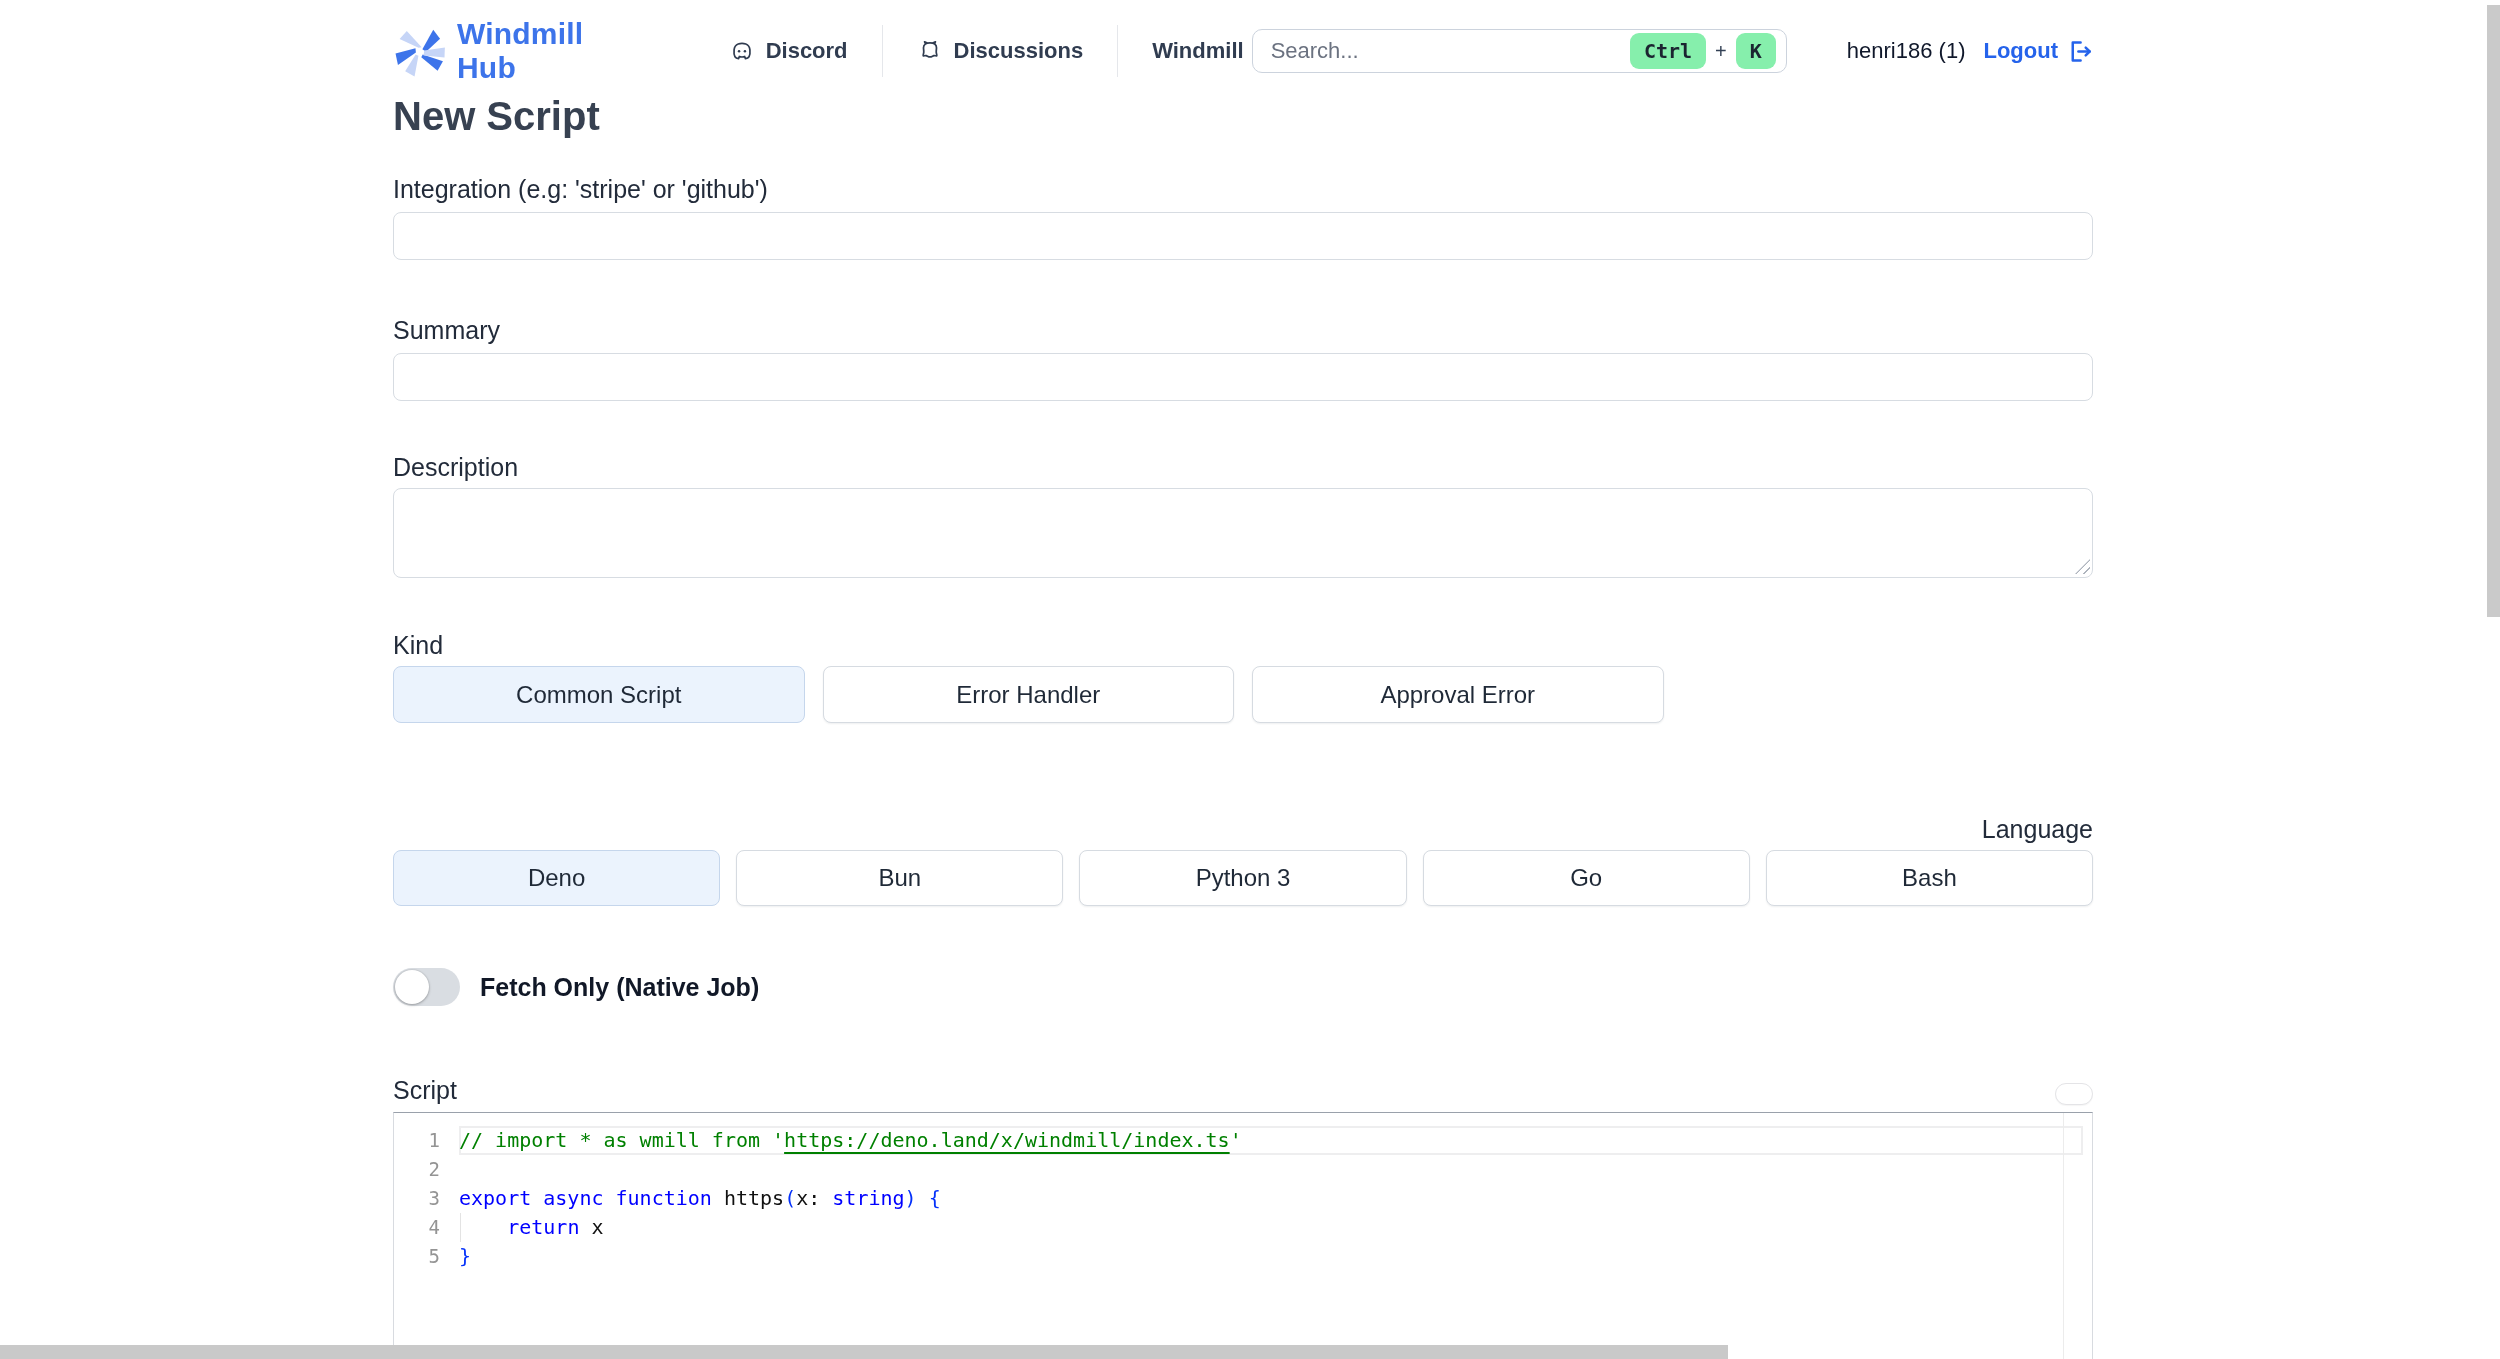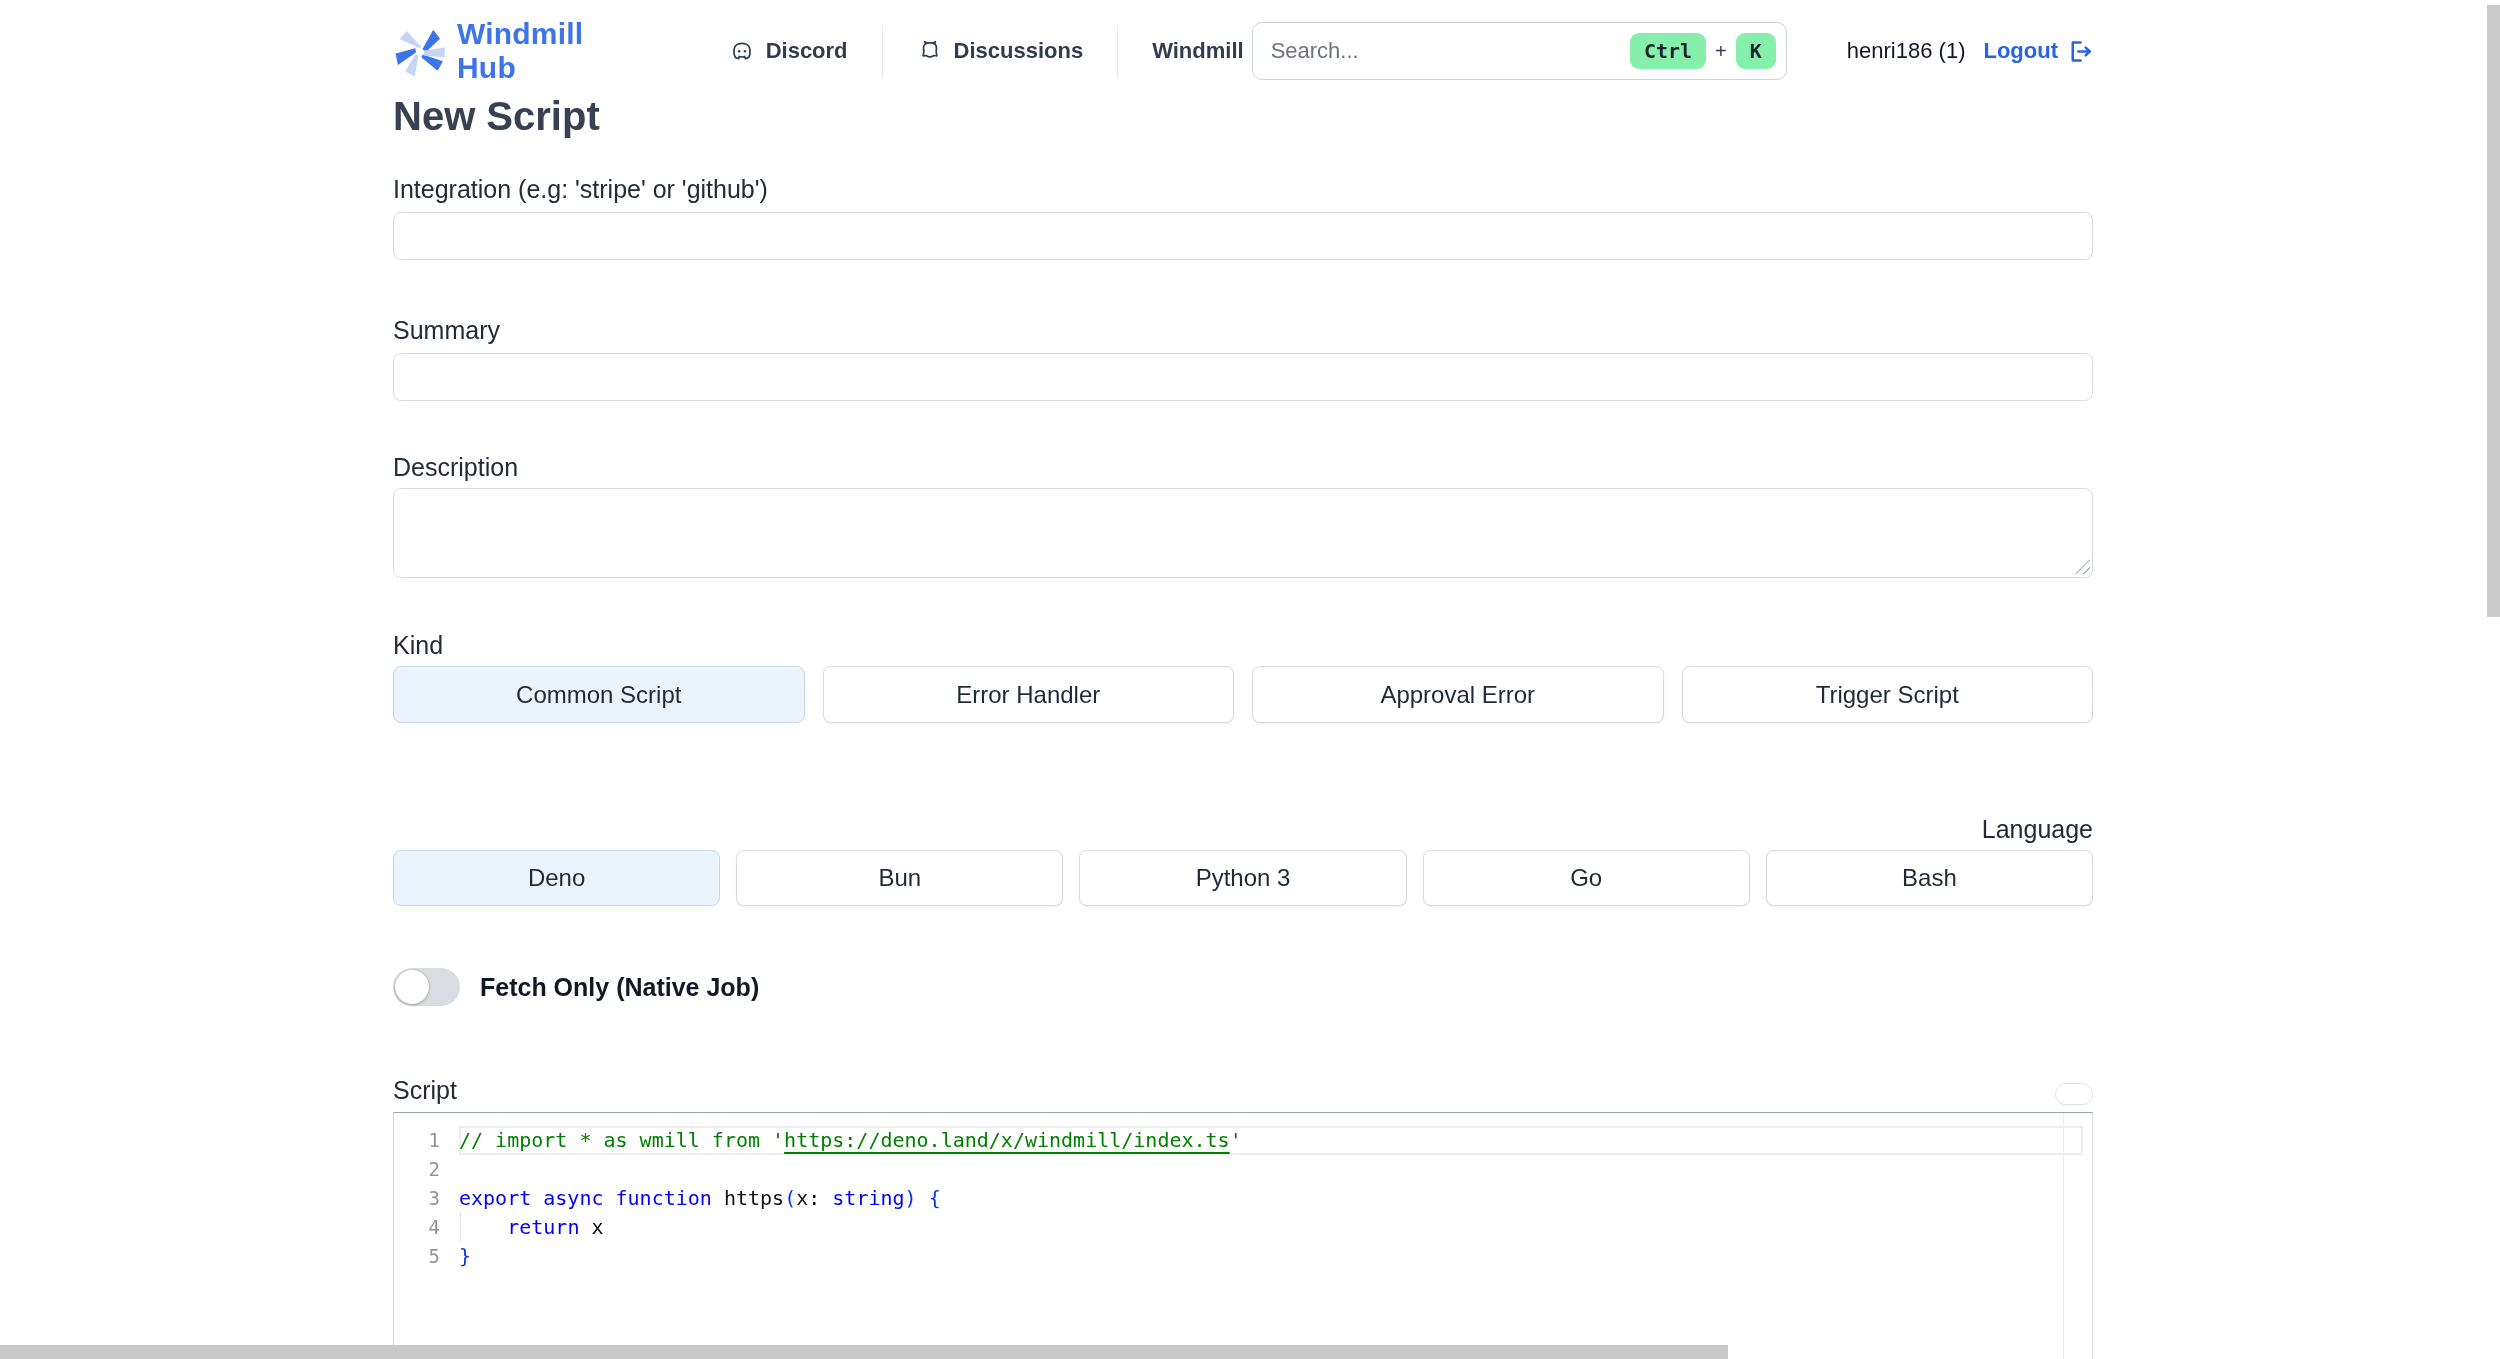--- a/index.html
+++ b/index.html
@@ -8,21 +8,21 @@
   .content { position:absolute; left:393px; top:0; width:1700px; }
 
   
   .topbar { margin-top:24px; height:54px; display:flex; align-items:center; }
   .brand { display:flex; align-items:center; gap:12px; cursor:pointer; }
   .brand-name { font-size:30px; font-weight:700; color:#3d74ea; letter-spacing:.2px; }
   .nav { display:flex; align-items:center; margin-left:90px; }
   .nav-item { display:flex; align-items:center; gap:11px; font-size:22px; font-weight:600;
     color:#303c50; padding:0 8px; cursor:pointer; white-space:nowrap; }
   .nav-sep { width:1px; height:52px; background:#e5e7eb; margin:0 26px; }
-  .search { margin-left:auto; width:578px; height:58px; border:1.5px solid #ccd3dd;
+  .search { margin-left:auto; width:578px; height:44px; border:1.5px solid #ccd3dd;
     border-radius:10px; display:flex; align-items:center; padding:0 10px 0 18px; background:#fff; }
   .search input { flex:1; border:none; outline:none; font-size:22px; color:#111827;
     font-family:"Liberation Sans",sans-serif; background:transparent; }
   .search input::placeholder { color:#6b7280; }
   .kbd { background:#86efac; border-radius:9px; padding:6px 14px; font-family:"DejaVu Sans Mono",monospace;
     font-size:20px; font-weight:700; color:#1b2430; }
   .kbd-plus { margin:0 9px; font-size:20px; color:#334155; }
   .userarea { display:flex; align-items:center; margin-left:60px; gap:18px; white-space:nowrap; }
   .username { font-size:22px; color:#0f172a; }
   .logout { display:flex; align-items:center; gap:8px; cursor:pointer; }
@@ -175,21 +175,20 @@
   <div class="ta-wrap">
     <textarea class="text-area" style=""></textarea>
     <div class="resize-grip"></div>
   </div>
 
   <div class="field-label lbl-kind">Kind</div>
   <div class="option-row row-kind">
     <button class="option-btn selected">Common Script</button>
     <button class="option-btn">Error Handler</button>
     <button class="option-btn">Approval Error</button>
-    <button class="option-btn">Trigger Script</button>
   </div>
 
   <div class="field-label lbl-language">Language</div>
   <div class="option-row row-lang">
     <button class="option-btn selected">Deno</button>
     <button class="option-btn">Bun</button>
     <button class="option-btn">Python 3</button>
     <button class="option-btn">Go</button>
     <button class="option-btn">Bash</button>
   </div>

